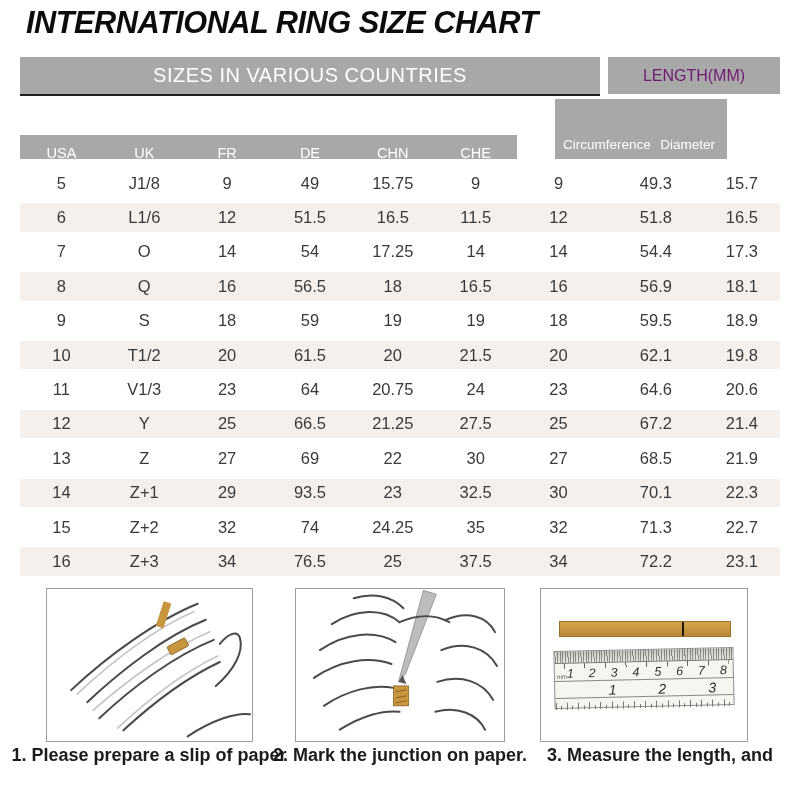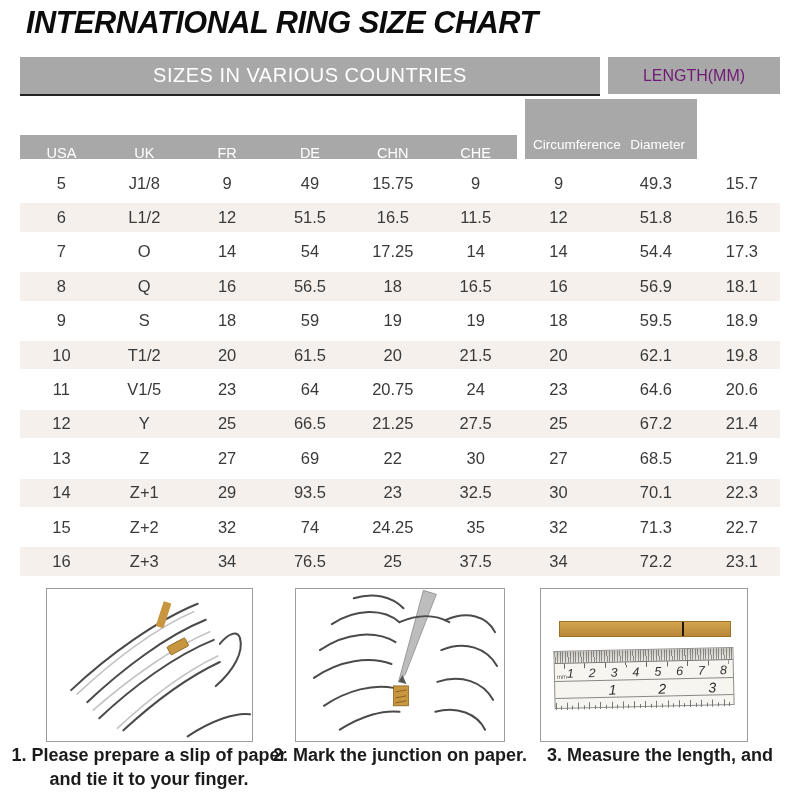--- a/index.html
+++ b/index.html
@@ -33,21 +33,21 @@
   .fcell{
     width:82.857px;background:#a8a8a8;display:flex;flex-direction:column;
     align-items:center;justify-content:center;padding-top:6px;box-sizing:border-box;margin-top:36px;
   }
   .fcell .flag{width:34px;height:22px;display:block;line-height:0;}
   .fcell .code{color:#ffffff;font-size:14.5px;margin-top:5px;}
   .flag-gap{width:8px;background:#ffffff;}
   .lencell{
     width:172px;background:#a8a8a8;display:flex;align-items:flex-end;
     justify-content:space-between;box-sizing:border-box;
-    padding:0 12px 7px 8px;color:#ffffff;font-size:13.5px;
+    padding:0 12px 7px 8px;color:#ffffff;font-size:13.5px;margin-left:30px;
   }
   .tbody{margin-top:7px;}
   .trow{display:flex;height:34.4px;align-items:center;box-sizing:border-box;}
   .trow.alt{
     background:#f5f0ec;background-clip:padding-box;
     border-top:3px solid rgba(255,255,255,0);border-bottom:3px solid rgba(255,255,255,0);
   }
   .tcell{
     display:inline-block;text-align:center;font-size:16.5px;color:#3a3a3a;
   }
@@ -221,21 +221,21 @@
         <span class="tcell cc">49</span>
         <span class="tcell cc">15.75</span>
         <span class="tcell cc">9</span>
         <span class="tcell cc">9</span>
         <span class="tgap"></span>
         <span class="tcell circ">49.3</span>
         <span class="tcell diam">15.7</span>
       </div>
       <div class="trow alt">
         <span class="tcell cc">6</span>
-        <span class="tcell cc">L1/2</span>
+        <span class="tcell cc">L1/6</span>
         <span class="tcell cc">12</span>
         <span class="tcell cc">51.5</span>
         <span class="tcell cc">16.5</span>
         <span class="tcell cc">11.5</span>
         <span class="tcell cc">12</span>
         <span class="tgap"></span>
         <span class="tcell circ">51.8</span>
         <span class="tcell diam">16.5</span>
       </div>
       <div class="trow">
@@ -281,21 +281,21 @@
         <span class="tcell cc">61.5</span>
         <span class="tcell cc">20</span>
         <span class="tcell cc">21.5</span>
         <span class="tcell cc">20</span>
         <span class="tgap"></span>
         <span class="tcell circ">62.1</span>
         <span class="tcell diam">19.8</span>
       </div>
       <div class="trow">
         <span class="tcell cc">11</span>
-        <span class="tcell cc">V1/5</span>
+        <span class="tcell cc">V1/3</span>
         <span class="tcell cc">23</span>
         <span class="tcell cc">64</span>
         <span class="tcell cc">20.75</span>
         <span class="tcell cc">24</span>
         <span class="tcell cc">23</span>
         <span class="tgap"></span>
         <span class="tcell circ">64.6</span>
         <span class="tcell diam">20.6</span>
       </div>
       <div class="trow alt">
@@ -428,20 +428,19 @@
         <span class="in-num n0">1</span>
         <span class="in-num n1">2</span>
         <span class="in-num n2">3</span>
       </div>
     <div class="r-bottom"></div>
   </div>
 </div>
 
 <div class="caption" id="cap1">
   <div>1. Please prepare a slip of paper</div>
-  <div>and tie it to your finger.</div>
 </div>
 <div class="caption" id="cap2">
   <div>2. Mark the junction on paper.</div>
 </div>
 <div class="caption" id="cap3">
   <div>3. Measure the length, and</div>
 </div>
 
 </body></html>

